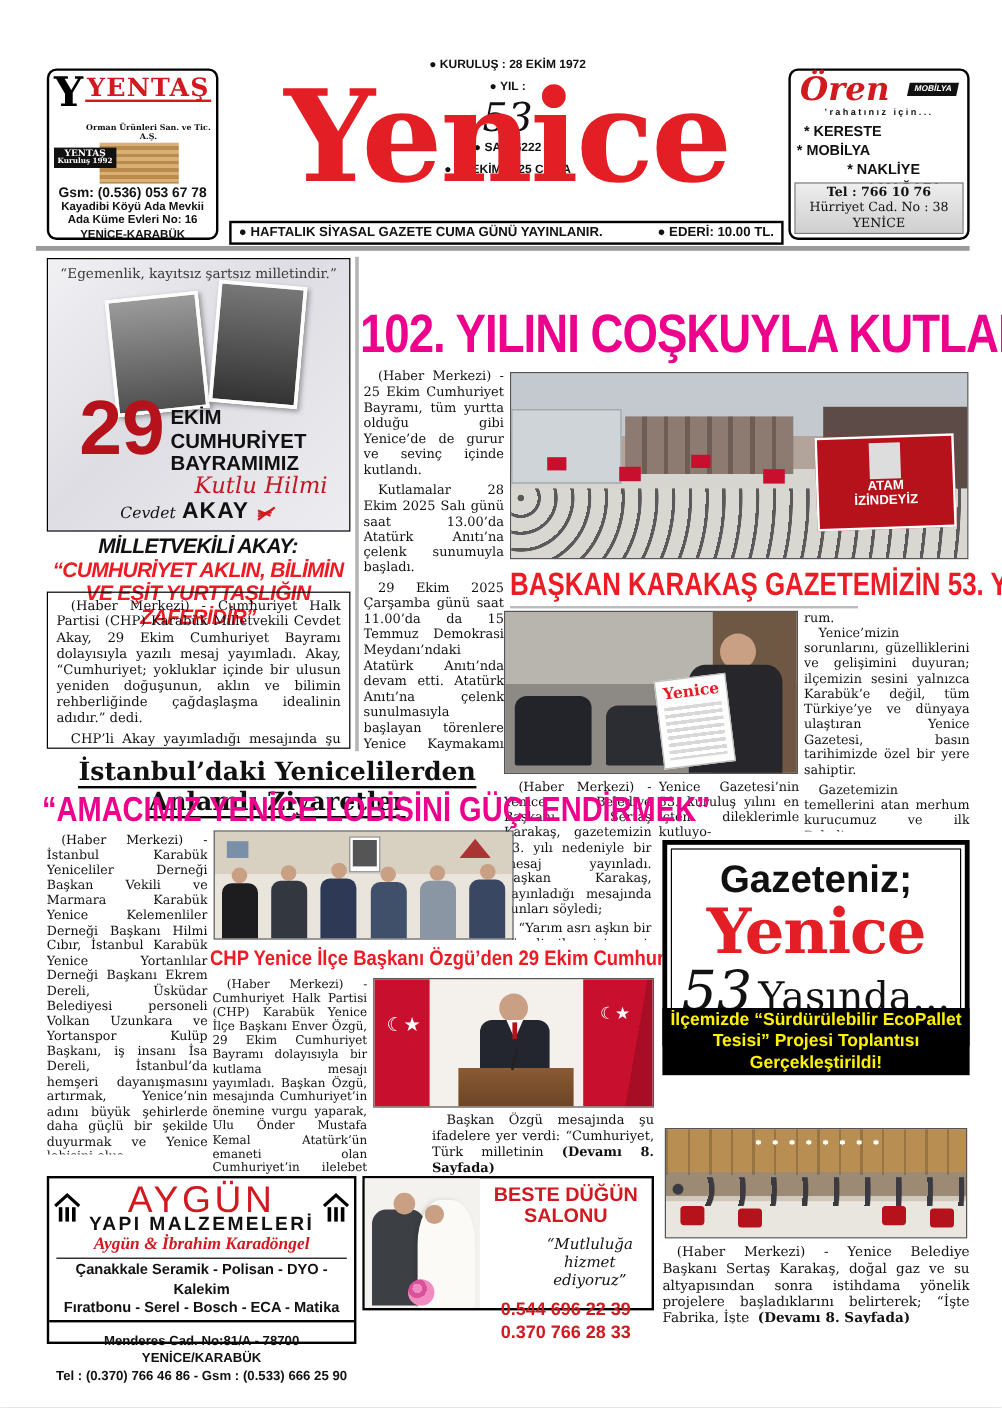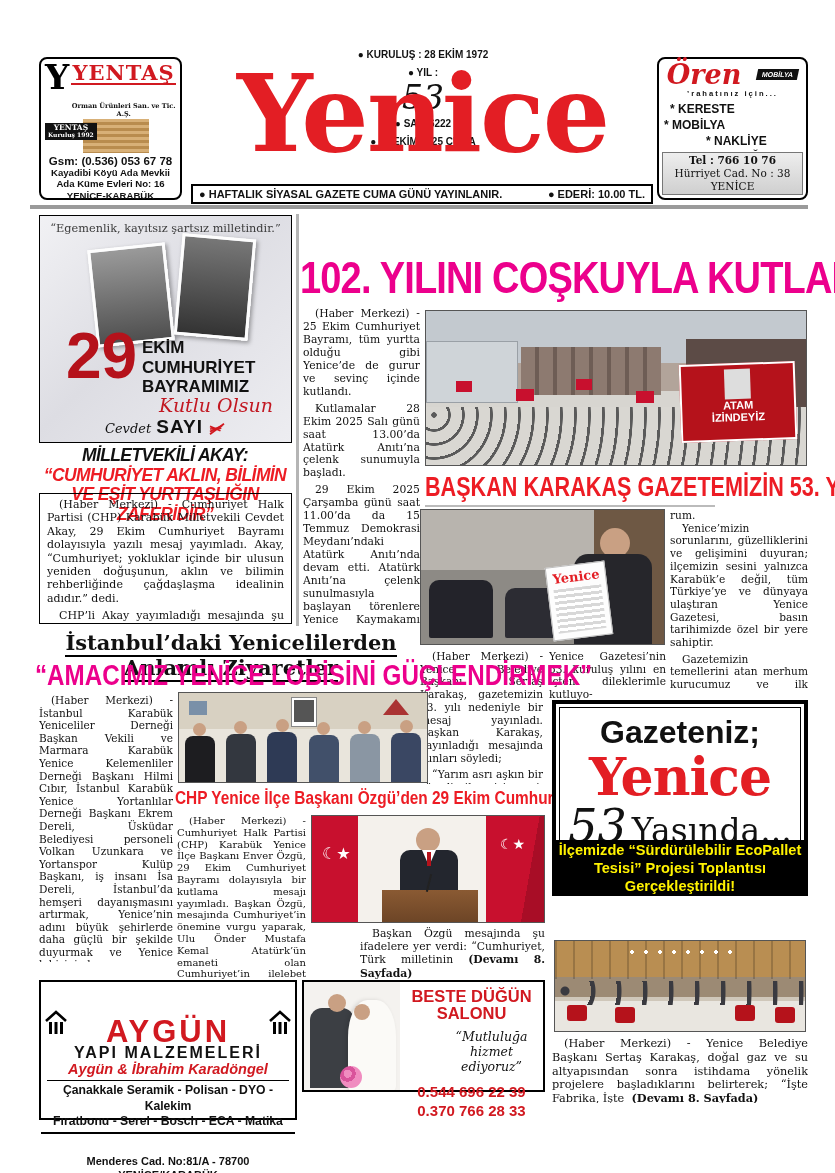--- a/index.html
+++ b/index.html
@@ -54,25 +54,25 @@
   .col{position:absolute;font-family:"DejaVu Serif",serif;text-align:justify;overflow:hidden;line-height:1.2;}
   
   #gazbox{left:552px;top:700px;width:256px;height:172px;border:4px solid #000;box-sizing:border-box;background:#fff;}
   #gazbox .inner{position:absolute;inset:3px;border:1.5px solid #000;text-align:center;}
   
   #ecobanner{left:552px;top:840px;width:256px;height:56px;background:#000;color:#fff200;display:flex;flex-direction:column;
              align-items:center;justify-content:center;font-family:"Liberation Sans",sans-serif;font-weight:bold;font-size:14.6px;line-height:1.25;text-align:center;}
   
   #aygun{left:39px;top:980px;width:258px;height:140px;border:2px solid #000;box-sizing:border-box;text-align:center;background:#fff;}
   #aygun .titlerow{display:flex;align-items:center;justify-content:center;gap:6px;margin-top:2px;}
-  #aygun .aytitle{color:#d11920;font-family:"Liberation Sans",sans-serif;font-weight:bold;font-size:31px;letter-spacing:3px;line-height:1;margin-top:32px;}
+  #aygun .aytitle{color:#d11920;font-family:"Liberation Sans",sans-serif;font-weight:normal;font-size:31px;letter-spacing:3px;line-height:1;}
   #aygun .aysub{font-family:"Liberation Sans",sans-serif;font-weight:bold;font-size:16px;letter-spacing:2px;line-height:1;margin-top:-2px;}
-  #aygun .owners{color:#d11920;font-style:italic;font-weight:bold;font-size:14.5px;font-family:Liberation Sans, sans-serif;line-height:1.2;}
+  #aygun .owners{color:#d11920;font-style:italic;font-weight:bold;font-size:14.5px;font-family:Liberation Serif, serif;line-height:1.2;}
   #aygun .prod{font-family:"Liberation Sans",sans-serif;font-weight:bold;font-size:12.2px;line-height:1.25;}
-  #aygun .addrbox{border-top:2px solid #000;margin-top:3px;padding-top:20px;font-family:"Liberation Sans",sans-serif;font-weight:bold;font-size:11px;line-height:1.3;}
+  #aygun .addrbox{border-top:2px solid #000;margin-top:3px;padding-top:9px;font-family:"Liberation Sans",sans-serif;font-weight:bold;font-size:11px;line-height:1.3;}
   #beste{left:302px;top:980px;width:243px;height:112px;border:2px solid #000;box-sizing:border-box;background:#fff;display:flex;}
   #beste .photo-side{position:relative;width:96px;height:100%;background:#f4f2ef;overflow:hidden;flex:none;}
   #beste .txt{flex:1;text-align:center;padding-top:6px;}
   #beste .btitle{color:#d11920;font-family:Liberation Sans, sans-serif;font-weight:bold;font-size:16.5px;line-height:1.05;}
   #beste .btag{font-style:italic;font-size:12.5px;margin-top:6px;margin-left:40px;}
   #beste .bphone{color:#d11920;font-family:"Liberation Sans",sans-serif;font-weight:bold;font-size:15px;line-height:1.3;margin-top:8px;}
 </style>
 </head>
 <body>
 
@@ -135,24 +135,24 @@
   <div class="abs" id="akay-poster" style="left:39px;top:215px;width:253px;height:228px;border:1px solid #000;box-sizing:border-box;background:linear-gradient(135deg,#f1f1f4 0%,#dddde3 45%,#ededf1 100%);">
     <div style="text-align:center;font-size:11.3px;color:#3a3a3a;padding-top:6px;">“Egemenlik, kayıtsız şartsız milletindir.”</div>
     <div class="abs" style="left:52px;top:30px;width:72px;height:92px;background:linear-gradient(#9a9a9a,#4f4f4f);border:3px solid #fdfdfd;transform:rotate(-6deg);box-shadow:2px 2px 4px rgba(0,0,0,.35);"></div>
     <div class="abs" style="left:138px;top:20px;width:68px;height:96px;background:linear-gradient(#777,#333);border:3px solid #fdfdfd;transform:rotate(5deg);box-shadow:2px 2px 4px rgba(0,0,0,.35);"></div>
     <div class="abs sans" style="left:26px;top:108px;font-size:64px;font-weight:900;color:#b5121b;line-height:1;">29</div>
     <div class="abs sans" style="left:102px;top:122px;font-weight:900;font-size:17px;line-height:1.15;color:#111;">
       <div>EKİM</div>
       <div>CUMHURİYET</div>
       <div>BAYRAMIMIZ</div>
     </div>
-    <div class="abs" style="right:18px;top:178px;font-family:'DejaVu Serif',serif;font-style:italic;font-size:19px;color:#c21822;">Kutlu Olsun</div>
+    <div class="abs" style="right:18px;top:178px;font-family:'DejaVu Serif',serif;font-style:italic;font-size:19px;color:#c21822;">Kutlu Hilmi</div>
     <div class="abs" style="left:0;right:0;bottom:4px;text-align:center;">
       <span style="font-family:'DejaVu Serif',serif;font-style:italic;font-size:13px;">Cevdet</span>
-      <span class="sans" style="font-weight:900;font-size:19px;letter-spacing:1px;">SAYI</span>
+      <span class="sans" style="font-weight:900;font-size:19px;letter-spacing:1px;">AKAY</span>
       <svg width="18" height="14" viewBox="0 0 20 16" style="vertical-align:middle;">
           <g stroke="#d11920" stroke-width="2" fill="none">
             <path d="M2 14 L18 2"></path>
             <path d="M2 11 L16 4"></path>
             <path d="M2 8 L15 7"></path>
             <path d="M2 5 L14 10"></path>
           </g>
         </svg>
     </div>
   </div>

